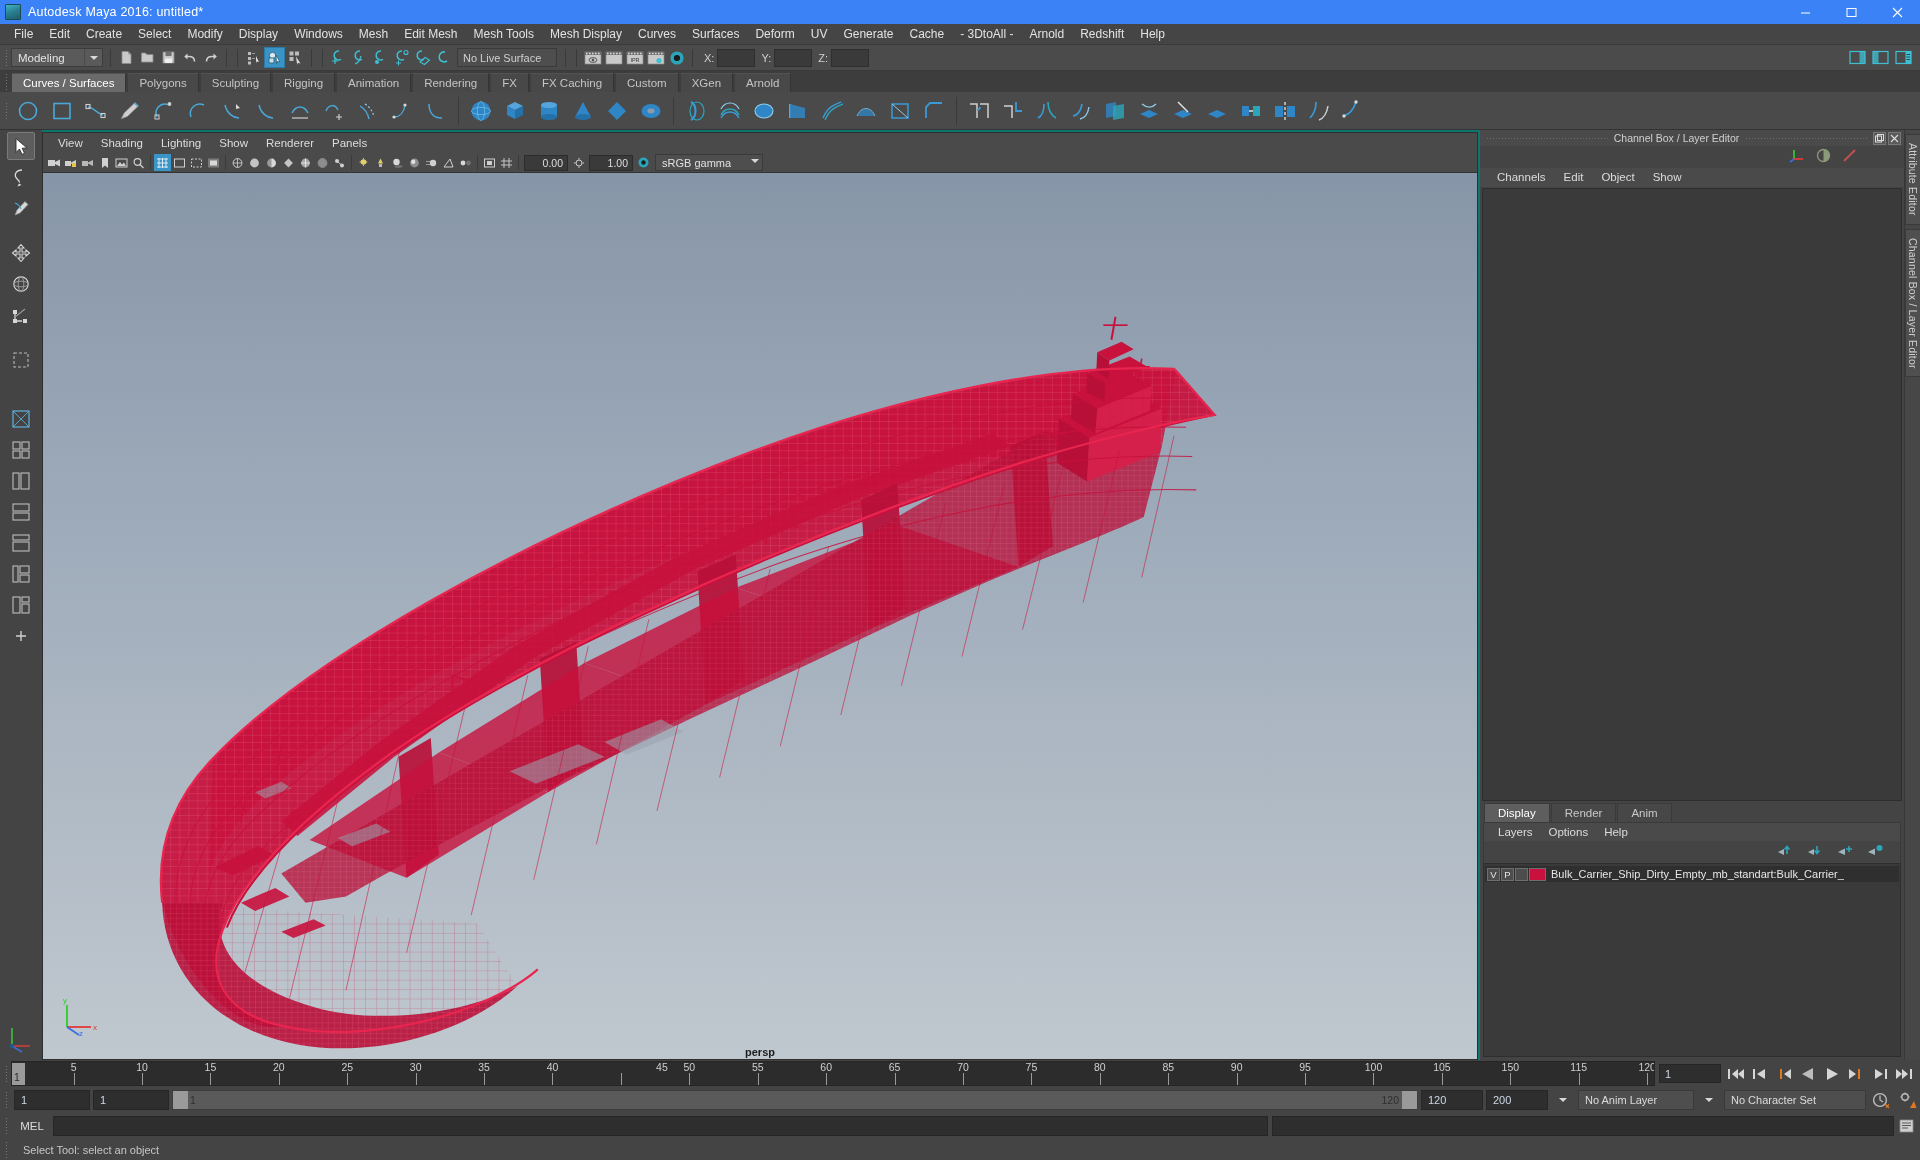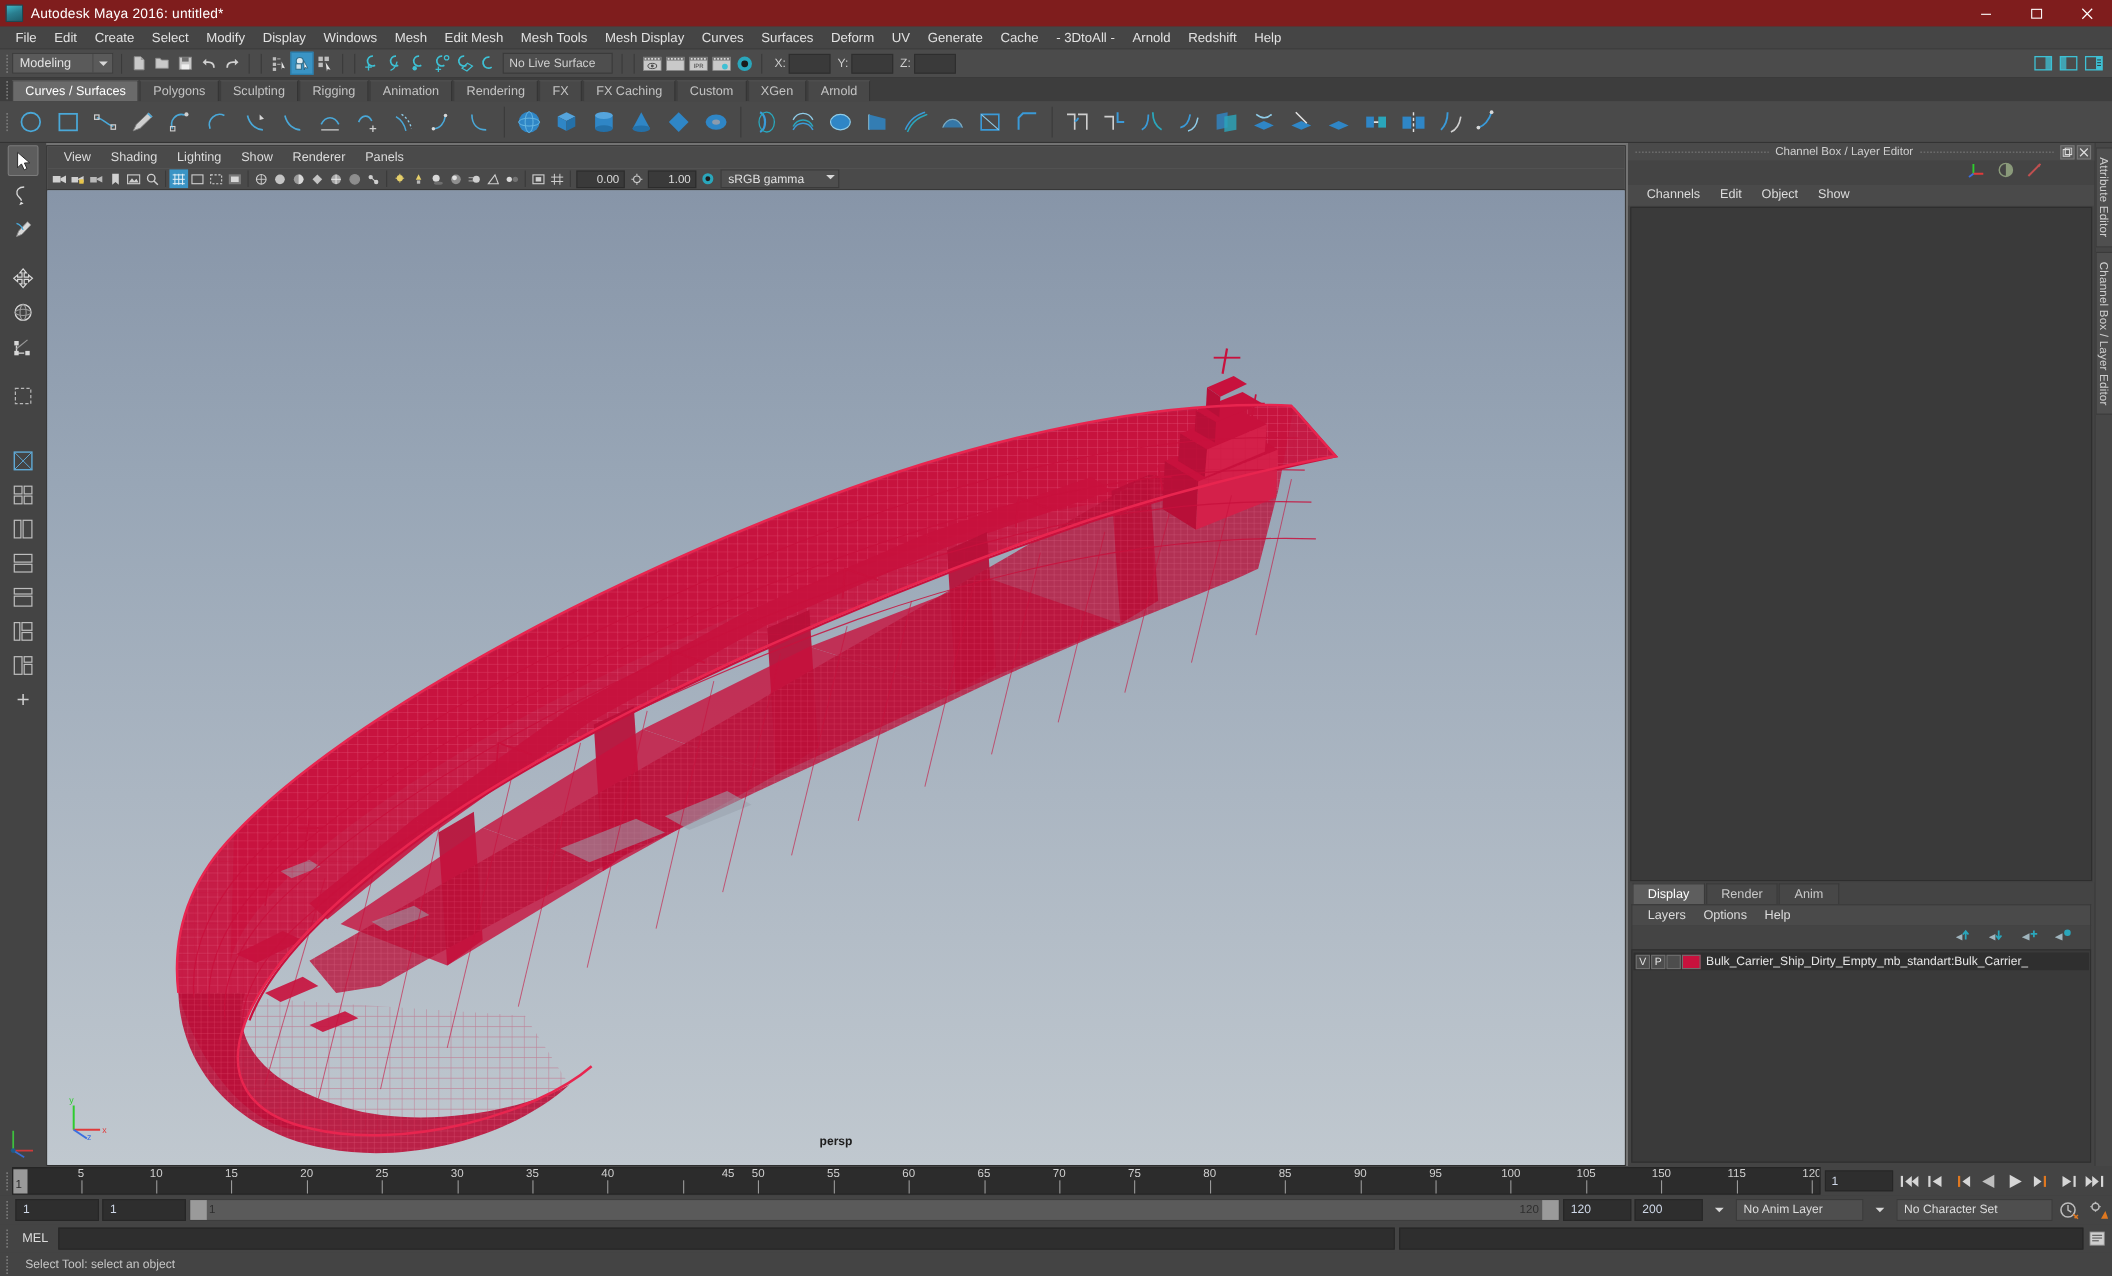--- a/index.html
+++ b/index.html
@@ -7,21 +7,21 @@
     width: 1920px; height: 1160px;
     background: #444444;
     font-family: "Liberation Sans", sans-serif;
     overflow: hidden;
     color: #d0d0d0;
   }
   .app { width: 1920px; height: 1160px; display: flex; flex-direction: column; background: #444; }
 
   
   .titlebar {
-    height: 24px; background: #7f1d1d; display: flex; align-items: center;
+    height: 24px; background: #3b82f6; display: flex; align-items: center;
     flex: 0 0 24px; position: relative;
   }
   .titlebar .appicon {
     width: 16px; height: 16px; margin-left: 5px; margin-right: 7px;
     background: linear-gradient(160deg,#3fb8c8 0%,#2a7f90 48%,#1e5e6b 100%);
     border: 1px solid #1a4a55; border-radius: 1px;
   }
   .titlebar .title { font-size: 12.5px; color: #ffffff; letter-spacing: .2px; }
   .winbtns { position: absolute; right: 0; top: 0; height: 24px; display: flex; }
   .winbtn { width: 46px; height: 24px; display: flex; align-items: center; justify-content: center;
@@ -83,21 +83,21 @@
   
   .shelfrow {
     height: 38px; flex: 0 0 38px; background: #4a4a4a; display: flex; align-items: center;
     border-bottom: 1px solid #333; padding-left: 2px;
   }
   .shelfrow .grip { height: 34px; }
   .shicon { width: 34px; height: 34px; display: flex; align-items: center; justify-content: center; flex: 0 0 34px; }
   .shsep { width: 1px; height: 28px; background: #3a3a3a; margin: 0 5px; flex: 0 0 1px; }
 
   
-  .body { flex: 1 1 auto; display: flex; min-height: 0; background: #737373; }
+  .body { flex: 1 1 auto; display: flex; min-height: 0; background: #0f766e; }
 
   
   .toolbox { width: 42px; flex: 0 0 42px; background: #444; display: flex; flex-direction: column;
              align-items: center; padding-top: 2px; }
   .tool { width: 28px; height: 28px; margin-bottom: 3px; display: flex; align-items: center;
           justify-content: center; border: 1px solid transparent; border-radius: 2px; }
   .tool.sel { background: #5d5d5d; border: 1px solid #7b7b7b; }
   .toolgap { height: 14px; }
   .toolbox .spacer { flex: 1 1 auto; }
   .axisgiz { width: 34px; height: 34px; margin-bottom: 6px; }
@@ -113,21 +113,21 @@
   .vbtn.on { background: #3a94c5; }
   .vsep { width: 1px; height: 15px; background: #3a3a3a; margin: 0 3px; flex: 0 0 1px; }
   .numfield { width: 44px; height: 16px; background: #3a3a3a; border: 1px solid #2c2c2c; color: #ddd;
               font-size: 10.5px; text-align: right; padding-right: 4px; line-height: 15px; margin: 0 2px; }
   .gammasel { width: 108px; height: 17px; background: #4e4e4e; border: 1px solid #3a3a3a; position: relative;
               font-size: 11px; color: #e0e0e0; line-height: 16px; padding-left: 6px; margin-left: 3px; }
   .gammasel .arrow { position: absolute; right: 3px; top: 6px; }
 
   .viewport { flex: 1 1 auto; position: relative; overflow: hidden;
               background: linear-gradient(180deg,#8b9bad 0%,#93a3b4 18%,#9dacbb 40%,#a8b5c2 62%,#b3bec8 82%,#bcc5cd 100%); }
-  .vplabel { position: absolute; bottom: 15px; left: 0; right: 0; text-align: center;
+  .vplabel { position: absolute; bottom: 1px; left: 0; right: 0; text-align: center;
              font-size: 11px; font-weight: bold; color: #1d1d1d; }
   .vpaxis { position: absolute; left: 14px; bottom: 22px; width: 46px; height: 46px; }
 
   
   .rdock { width: 440px; flex: 0 0 440px; display: flex; }
   .rmain { flex: 1 1 auto; display: flex; flex-direction: column; min-width: 0; background: #444; }
   .rtitle { height: 16px; flex: 0 0 16px; display: flex; align-items: center; background: #4a4a4a;
             position: relative; font-size: 10.5px; color: #cfcfcf; }
   .dots { flex: 1 1 auto; height: 2px;
           background-image: radial-gradient(#6e6e6e 40%, transparent 41%);

